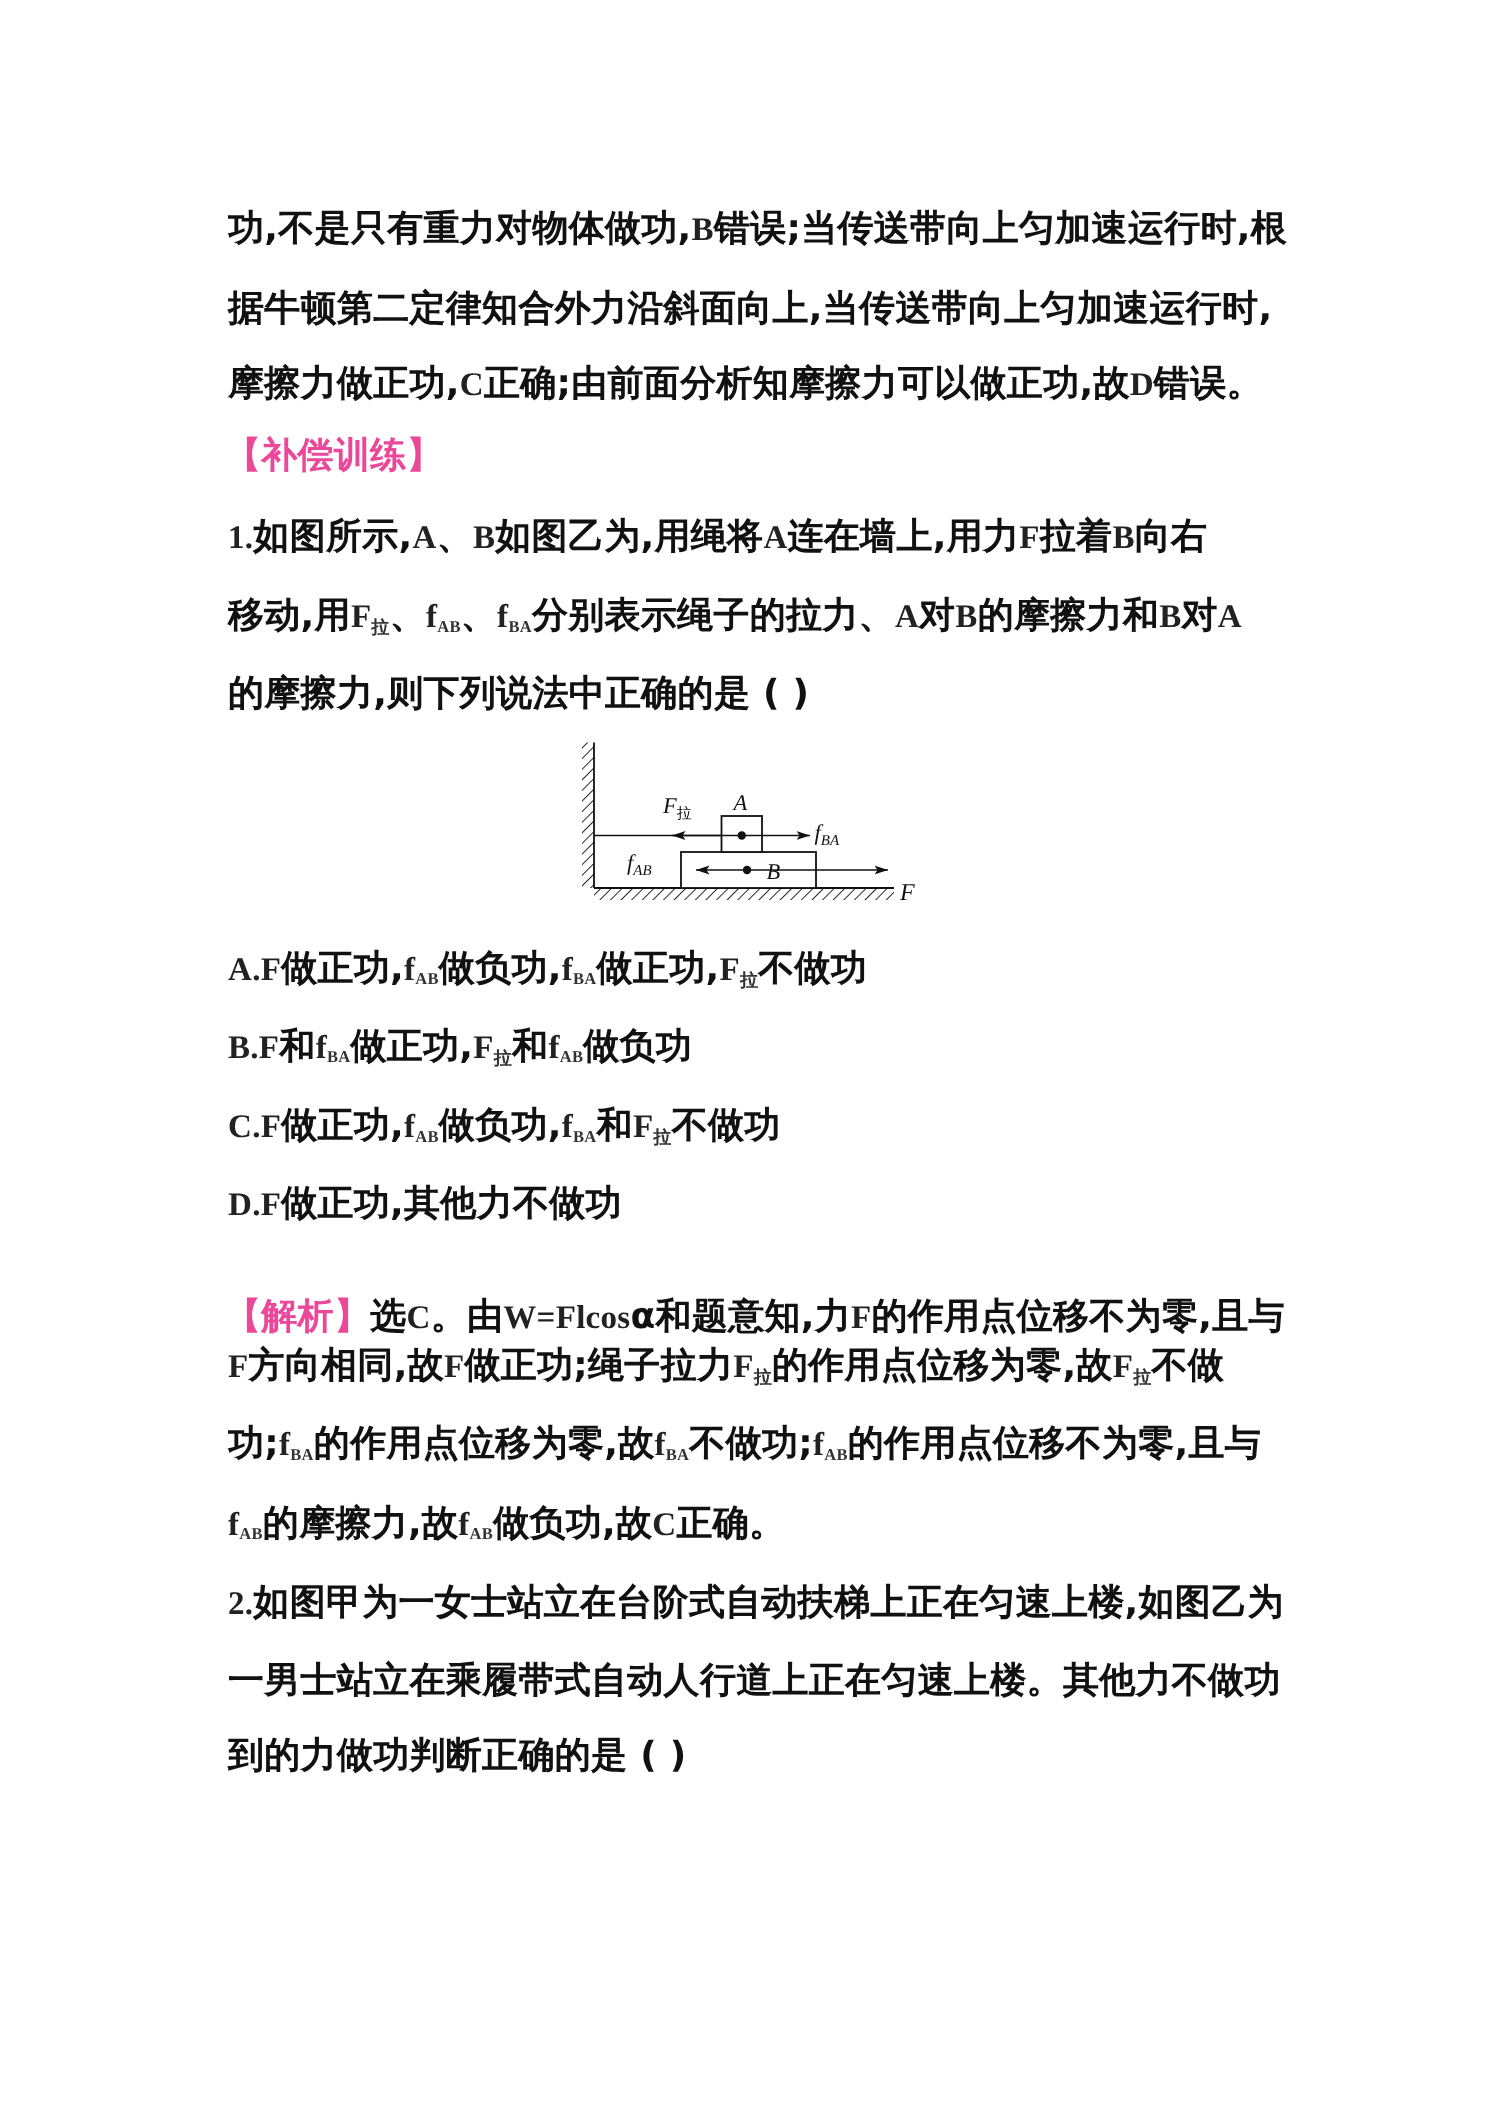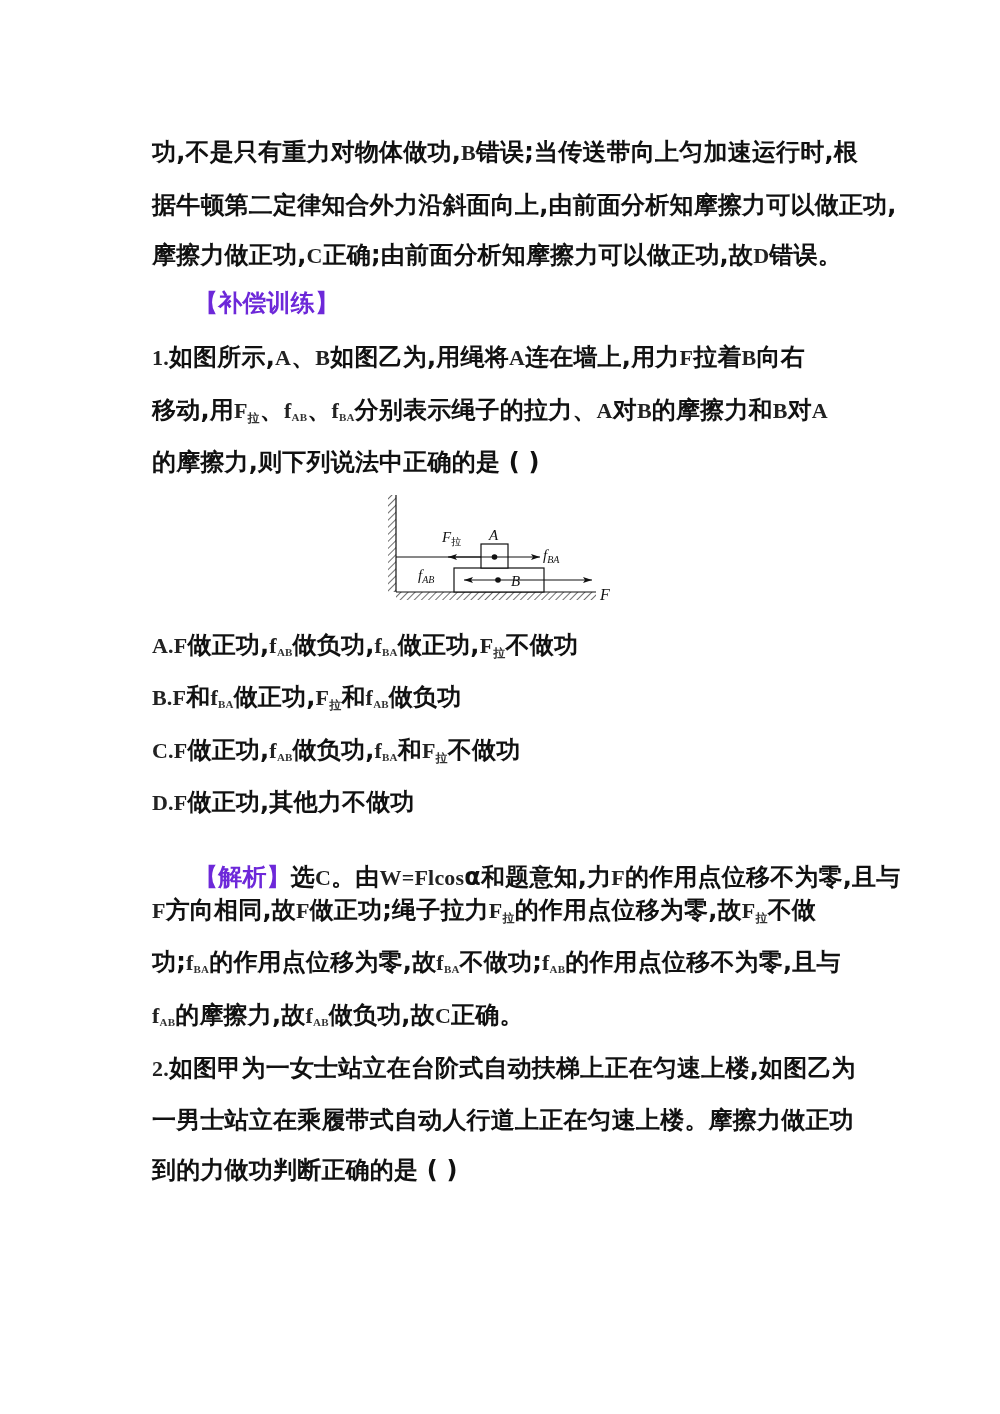--- a/index.html
+++ b/index.html
@@ -3,29 +3,29 @@
 <meta charset="utf-8">
 <style>
   html, body { margin: 0; padding: 0; background: #ffffff; }
   body { width: 1000px; height: 1414px; position: relative; overflow: hidden;
          font-family: "DejaVu Sans", "Liberation Sans", sans-serif; color: #111; }
   .line { position: absolute; left: 152px; width: 720px; white-space: nowrap;
           font-size: 24px; line-height: 30px; letter-spacing: 0.2px; font-weight: bold; }
   .latin { font-family: "Liberation Serif", "DejaVu Serif", serif; font-size: 22px; color: #222; }
   .sub { font-family: "Liberation Serif", "DejaVu Serif", serif; font-size: 11px; vertical-align: -3px; color: #333; }
   .subcn { font-size: 12px; vertical-align: -4px; }
-  .red { color: #6d28d9; margin-left: 44px; }
+  .red { color: #ec4899; }
   .diagram { position: absolute; left: 370px; top: 488px; width: 260px; height: 120px; }
   .diagram text { font-family: "Liberation Serif", "DejaVu Serif", serif; font-style: italic; fill: #111; }
 </style>
 </head>
 <body>
 
 <div class="line" style="top:137px"><span>功,不是只有重力对物体做功,</span><span class="latin">B</span><span>错误;当传送带向上匀加速运行时,根</span></div>
-<div class="line" style="top:190px"><span>据牛顿第二定律知合外力沿斜面向上,由前面分析知摩擦力可以做正功,</span></div>
+<div class="line" style="top:190px"><span>据牛顿第二定律知合外力沿斜面向上,当传送带向上匀加速运行时,</span></div>
 <div class="line" style="top:240px"><span>摩擦力做正功,</span><span class="latin">C</span><span>正确;由前面分析知摩擦力可以做正功,故</span><span class="latin">D</span><span>错误。</span></div>
 
 <div class="line red" style="top:288px; left:150px;">【补偿训练】</div>
 
 <div class="line" style="top:342px"><span class="latin">1.</span><span>如图所示,</span><span class="latin">A</span><span>、</span><span class="latin">B</span><span>如图乙为,用绳将</span><span class="latin">A</span><span>连在墙上,用力</span><span class="latin">F</span><span>拉着</span><span class="latin">B</span><span>向右</span></div>
 <div class="line" style="top:395px"><span>移动,用</span><span class="latin">F</span><span class="sub subcn">拉</span><span>、</span><span class="latin">f</span><span class="sub">AB</span><span>、</span><span class="latin">f</span><span class="sub">BA</span><span>分别表示绳子的拉力、</span><span class="latin">A</span><span>对</span><span class="latin">B</span><span>的摩擦力和</span><span class="latin">B</span><span>对</span><span class="latin">A</span></div>
 <div class="line" style="top:447px"><span>的摩擦力,则下列说法中正确的是  (    )</span></div>
 
 <svg class="diagram" viewBox="0 0 260 120" width="260" height="120">
   <defs>
@@ -73,14 +73,14 @@
 <div class="line" style="top:682px"><span class="latin">B.F</span><span>和</span><span class="latin">f</span><span class="sub">BA</span><span>做正功,</span><span class="latin">F</span><span class="sub subcn">拉</span><span>和</span><span class="latin">f</span><span class="sub">AB</span><span>做负功</span></div>
 <div class="line" style="top:735px"><span class="latin">C.F</span><span>做正功,</span><span class="latin">f</span><span class="sub">AB</span><span>做负功,</span><span class="latin">f</span><span class="sub">BA</span><span>和</span><span class="latin">F</span><span class="sub subcn">拉</span><span>不做功</span></div>
 <div class="line" style="top:787px"><span class="latin">D.F</span><span>做正功,其他力不做功</span></div>
 
 <div class="line" style="top:862px; left:150px;"><span class="red">【解析】</span><span>选</span><span class="latin">C</span><span>。由</span><span class="latin">W=Flcos</span><span>α和题意知,力</span><span class="latin">F</span><span>的作用点位移不为零,且与</span></div>
 <div class="line" style="top:895px"><span class="latin">F</span><span>方向相同,故</span><span class="latin">F</span><span>做正功;绳子拉力</span><span class="latin">F</span><span class="sub subcn">拉</span><span>的作用点位移为零,故</span><span class="latin">F</span><span class="sub subcn">拉</span><span>不做</span></div>
 <div class="line" style="top:947px"><span>功;</span><span class="latin">f</span><span class="sub">BA</span><span>的作用点位移为零,故</span><span class="latin">f</span><span class="sub">BA</span><span>不做功;</span><span class="latin">f</span><span class="sub">AB</span><span>的作用点位移不为零,且与</span></div>
 <div class="line" style="top:1000px"><span class="latin">f</span><span class="sub">AB</span><span>的摩擦力,故</span><span class="latin">f</span><span class="sub">AB</span><span>做负功,故</span><span class="latin">C</span><span>正确。</span></div>
 
 <div class="line" style="top:1053px"><span class="latin">2.</span><span>如图甲为一女士站立在台阶式自动扶梯上正在匀速上楼,如图乙为</span></div>
-<div class="line" style="top:1105px"><span>一男士站立在乘履带式自动人行道上正在匀速上楼。摩擦力做正功</span></div>
+<div class="line" style="top:1105px"><span>一男士站立在乘履带式自动人行道上正在匀速上楼。其他力不做功</span></div>
 <div class="line" style="top:1155px"><span>到的力做功判断正确的是  (    )</span></div>
 
 </body></html>

